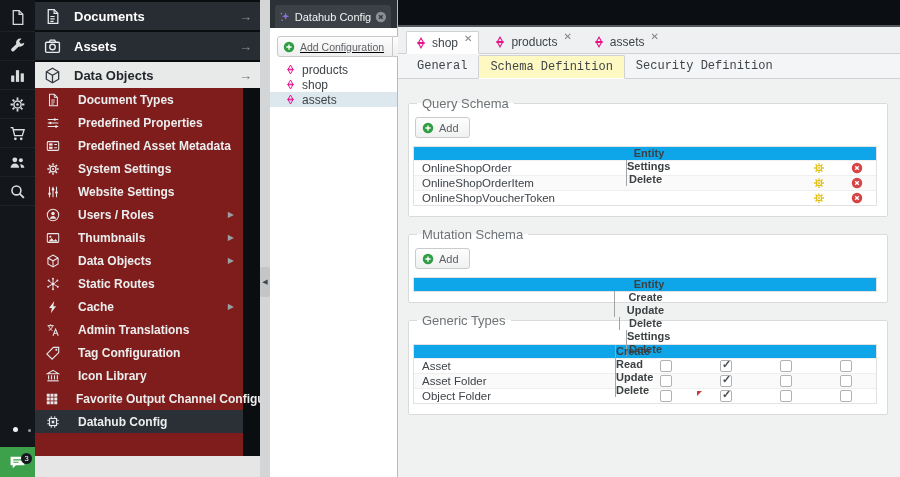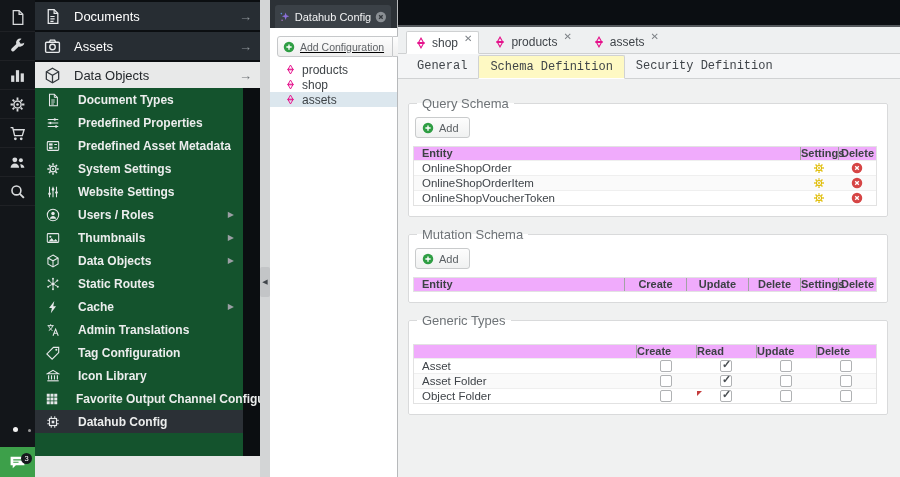--- a/index.html
+++ b/index.html
@@ -23,26 +23,26 @@
   #chat-btn { position:absolute; left:0; bottom:0; width:35px; height:30px; background:#3da04a;
               display:flex; align-items:center; justify-content:center; color:#fff; }
   #chat-badge { position:absolute; right:3px; top:6px; width:11px; height:11px; border-radius:50%;
                 background:#15181c; color:#fff; font-size:7.5px; line-height:11px; text-align:center; }
 
   
   #accordion { position:absolute; left:35px; top:0; width:225px; height:477px; background:#0b0e11; }
   .acc-header { position:absolute; left:0; width:225px; height:28px; display:flex; align-items:center;
                 background:#272d33; color:#fff; }
   .acc-header .hd-ic { margin-left:9px; color:#e8eaec; }
-  .acc-header .hd-label { margin-left:13px; font-weight:normal; font-size:13px; }
+  .acc-header .hd-label { margin-left:13px; font-weight:bold; font-size:13px; }
   .acc-header .hd-arrow { margin-left:auto; margin-right:8px; color:#8d9398; font-size:13px; }
   .acc-header.light { background:#e8e9e9; color:#23272b; height:26px; }
   .acc-header.light .hd-ic { color:#33383d; }
   .acc-header.light .hd-arrow { color:#6f7478; }
-  #submenu { position:absolute; left:0; top:88px; width:208px; height:368px; background:#14532d; }
+  #submenu { position:absolute; left:0; top:88px; width:208px; height:368px; background:#7f1d1d; }
   .sm-item { height:23px; display:flex; align-items:center; padding-left:10px; color:#eceded; }
   .sm-item .sm-ic { width:16px; display:flex; justify-content:center; color:#e6e8ea; }
   .sm-item .sm-label { margin-left:17px; font-size:12px; font-weight:600; white-space:nowrap; }
   .sm-item .chev { margin-left:auto; margin-right:9px; font-size:8px; color:#9b9fa4; }
   .sm-item.active { background:#2b3036; }
   #acc-bottom { position:absolute; left:0; top:456px; width:225px; height:21px; background:#e6e6e6; }
 
   
   #splitter { position:absolute; left:260px; top:0; width:10px; height:477px; background:#d3d5d6; }
   #collapse-handle { position:absolute; left:0; top:267px; width:10px; height:30px; background:#c3c5c7;
@@ -88,22 +88,22 @@
                      margin-bottom:-1px; border-radius:2px 2px 0 0; }
   #m-content { padding:17px 12px 0 10px; }
 
   fieldset.fs { border:1px solid #d9dadb; border-radius:2px; background:#fff;
                 margin-bottom:10px; padding:2px 10px 10px 4px; }
   fieldset.fs legend { font-size:13px; color:#6e7377; padding:0 5px; margin-left:4px; }
   .add-btn { display:inline-flex; align-items:center; gap:5px; height:21px; padding:0 10px 0 6px;
              border:1px solid #c9cbcc; border-radius:3px; background:linear-gradient(#fdfdfd,#f0f1f1);
              color:#5c6165; font-size:11px; margin:4px 0 8px 2px; }
   .tbl { width:100%; border:1px solid #e2e2e2; }
-  .tbl-header { display:flex; height:13px; background:#f0abfc; align-items:center;
-                font-size:11px; font-weight:bold; color:#3c4144; }
+  .tbl-header { display:flex; height:13px; background:#0ea5e9; align-items:center;
+                font-size:11px; font-weight:bold; color:#3c4144;flex-direction:column; }
   .tbl-header > div { height:13px; line-height:13px; }
   .tbl-header > div + div { border-left:1px solid #a2a3a4; }
   .trow { display:flex; height:15px; align-items:center; border-top:1px solid #efefef;
           font-size:11.5px; color:#3f4449; background:#fff; }
   .trow:nth-child(odd) { background:#fafafa; }
   .trow.selected { background:#fcf0b7; }
   .c-entity { flex:1; padding-left:8px; text-align:left; }
   .c-38 { width:38px; display:flex; justify-content:center; align-items:center; text-align:center; }
   .c-52 { width:52px; text-align:center; }
   .c-62 { width:62px; text-align:center; }

